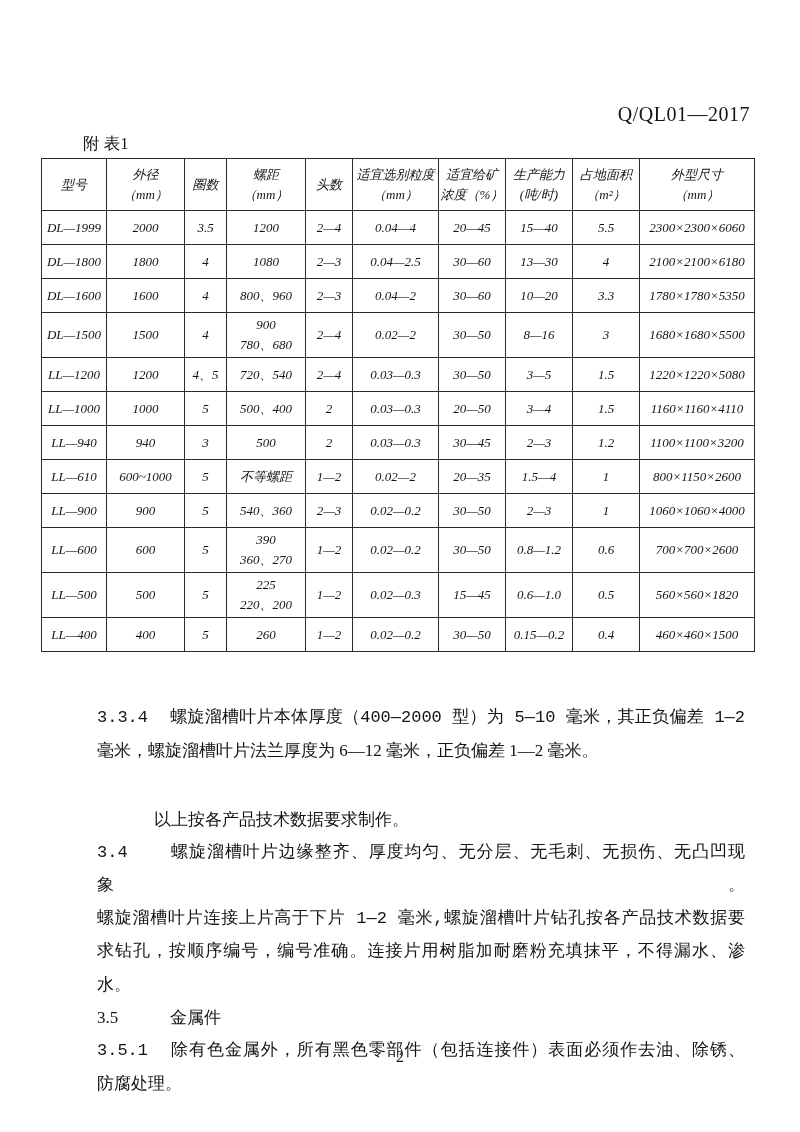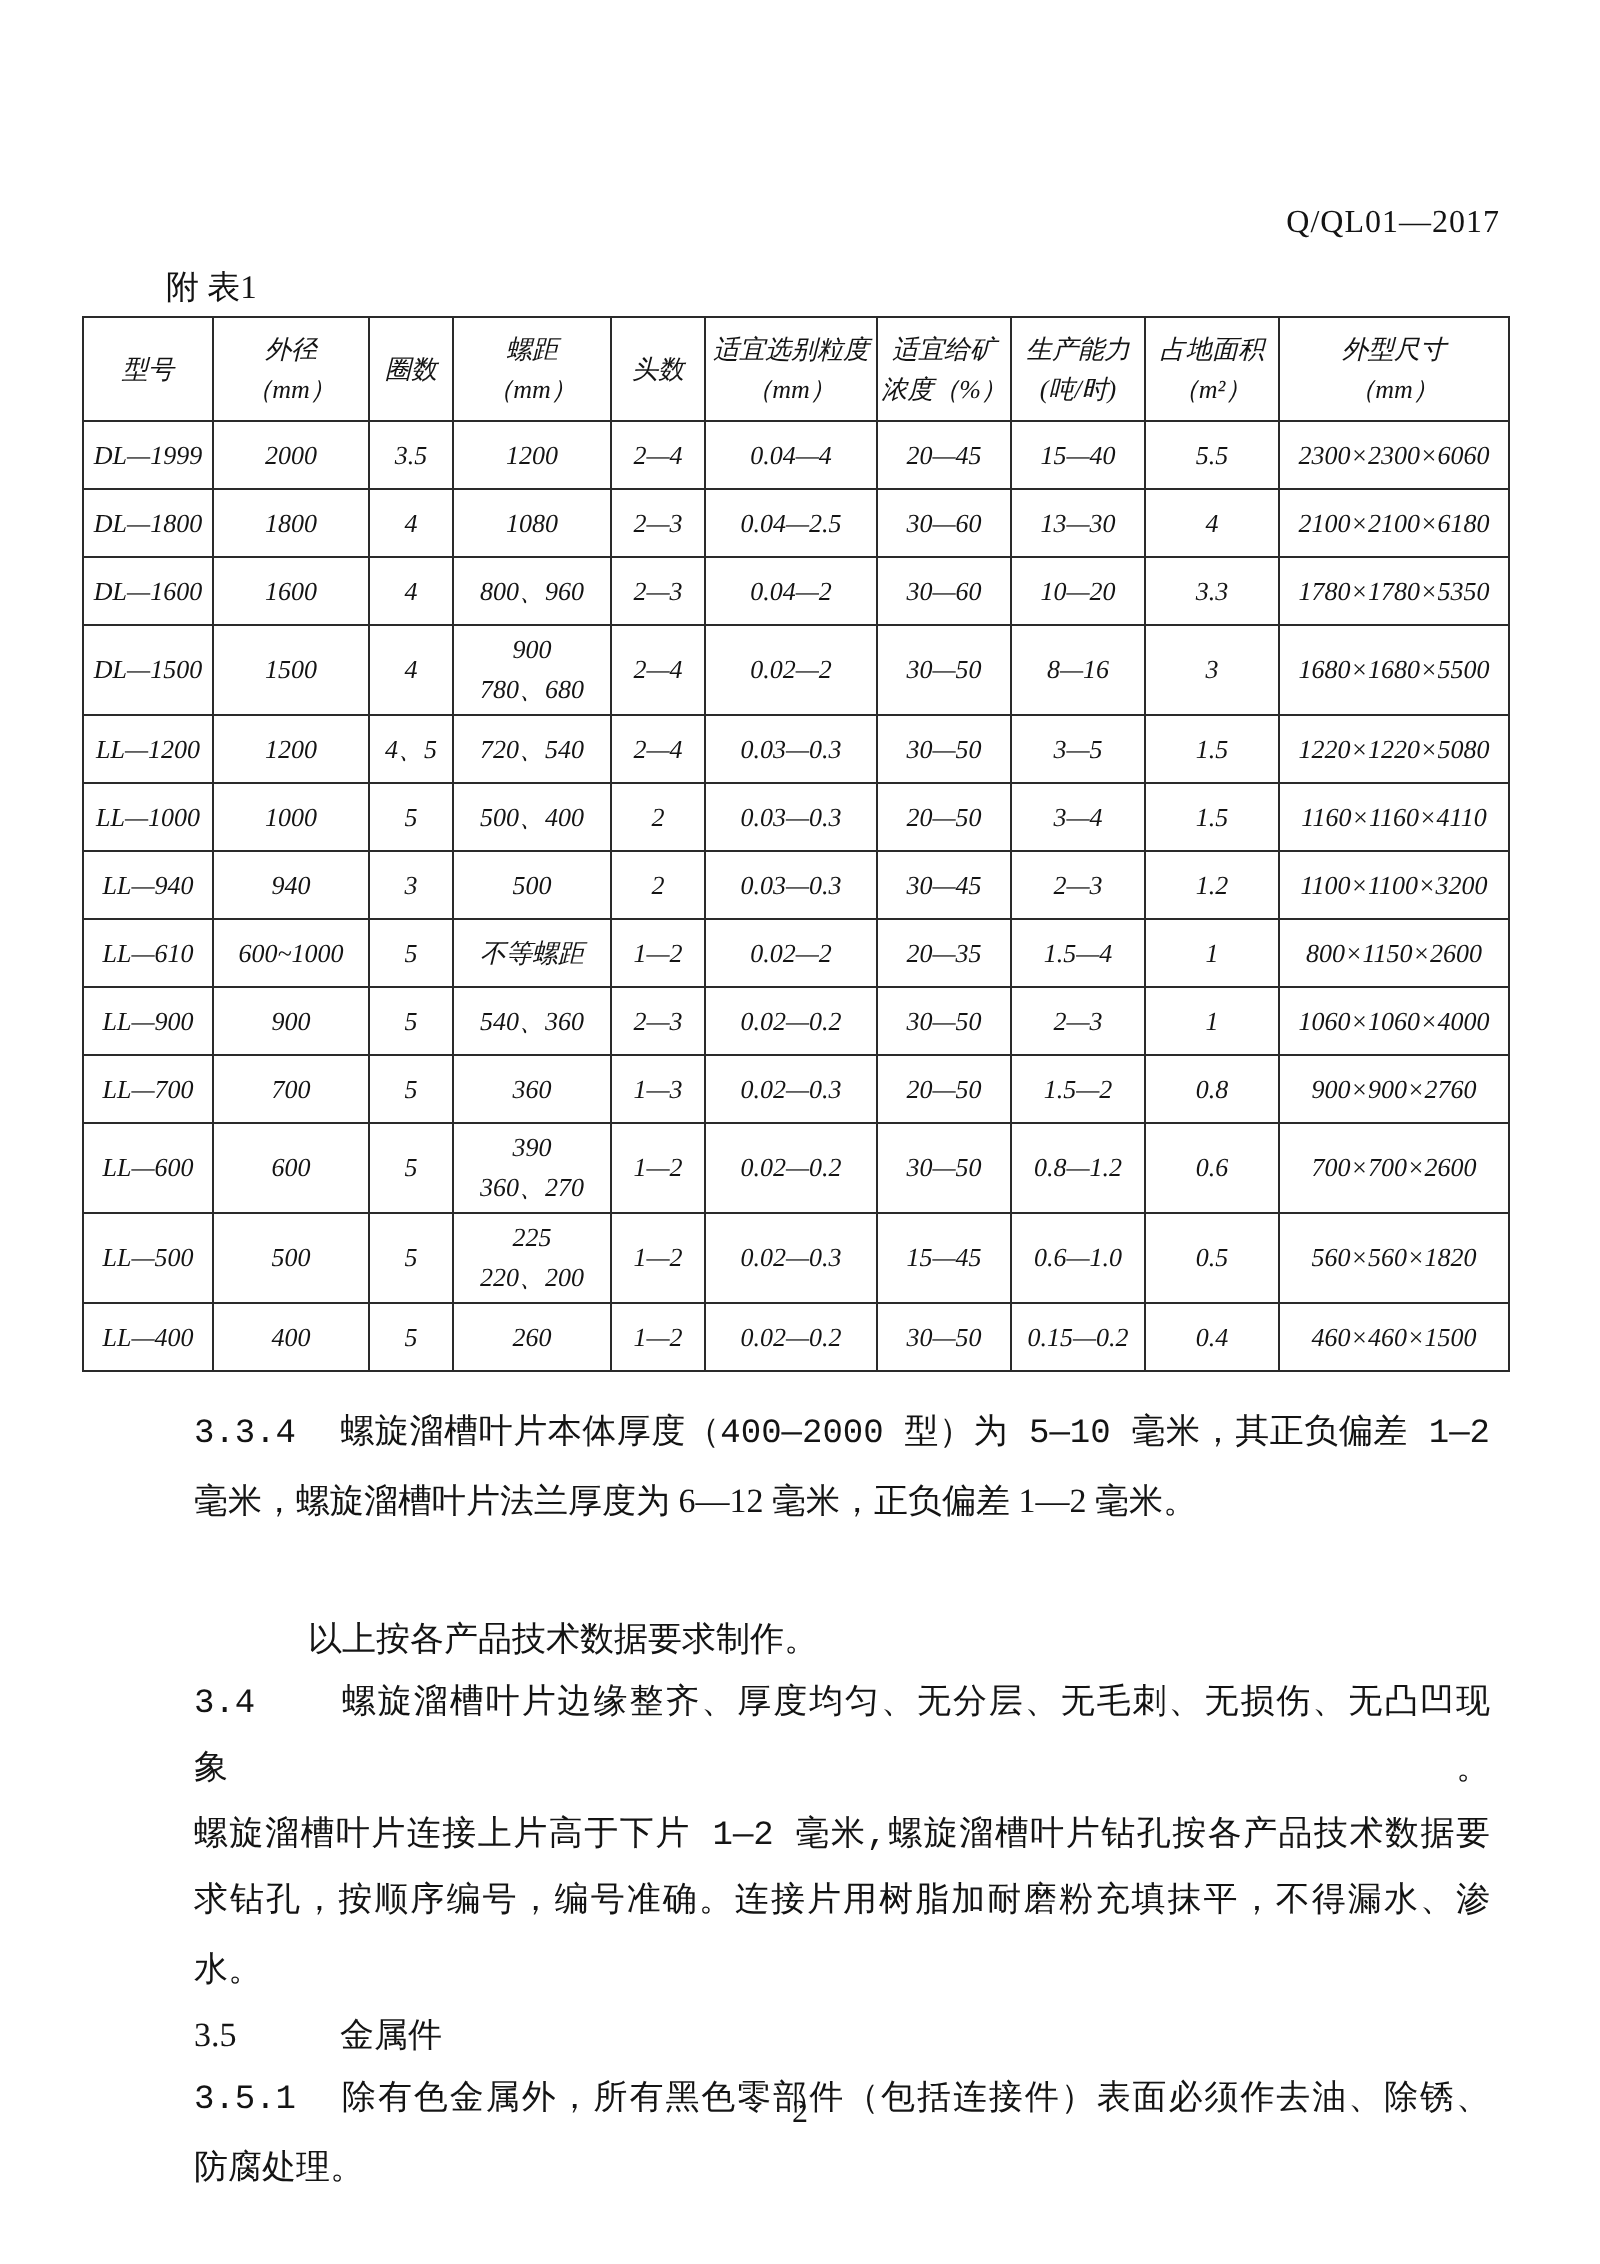--- a/index.html
+++ b/index.html
@@ -11,21 +11,21 @@
     width: 800px; height: 1132px;
     margin: 0 auto;
     background: #ffffff;
     color: #141414;
     font-family: "Liberation Serif", "DejaVu Serif", serif;
     overflow: hidden;
   }
   .doc-code {
     position: absolute;
     top: 103px; right: 50px;
-    font-size: 16px;
+    font-size: 20px;
     letter-spacing: 0.5px;
   }
   .table-title {
     position: absolute;
     top: 133px; left: 41px; width: 713px;
     text-indent: 42px;
     font-size: 16.5px;
   }
   table.spec {
     position: absolute;
@@ -221,32 +221,20 @@
           <td class="c2">5</td>
           <td class="c3">540、360</td>
           <td class="c4">2—3</td>
           <td class="c5">0.02—0.2</td>
           <td class="c6">30—50</td>
           <td class="c7">2—3</td>
           <td class="c8">1</td>
           <td class="c9">1060×1060×4000</td>
         </tr>
         <tr>
-          <td class="c0">LL—700</td>
-          <td class="c1">700</td>
-          <td class="c2">5</td>
-          <td class="c3">360</td>
-          <td class="c4">1—3</td>
-          <td class="c5">0.02—0.3</td>
-          <td class="c6">20—50</td>
-          <td class="c7">1.5—2</td>
-          <td class="c8">0.8</td>
-          <td class="c9">900×900×2760</td>
-        </tr>
-        <tr>
           <td class="c0">LL—600</td>
           <td class="c1">600</td>
           <td class="c2">5</td>
           <td class="c3">390
 360、270</td>
           <td class="c4">1—2</td>
           <td class="c5">0.02—0.2</td>
           <td class="c6">30—50</td>
           <td class="c7">0.8—1.2</td>
           <td class="c8">0.6</td>

